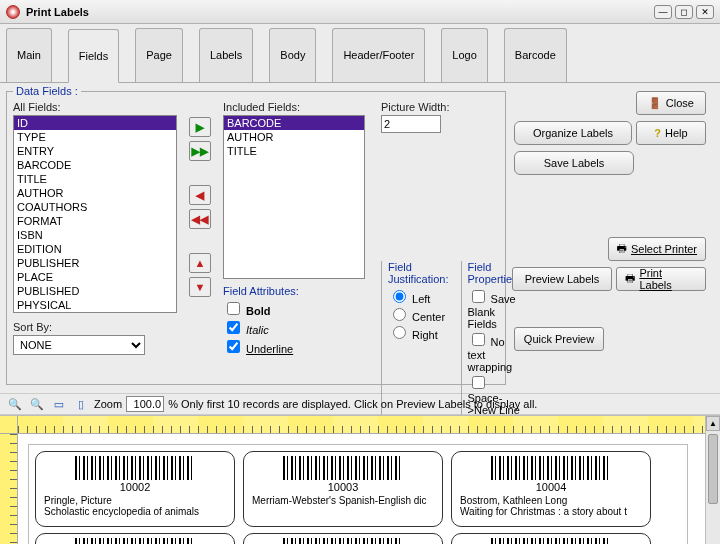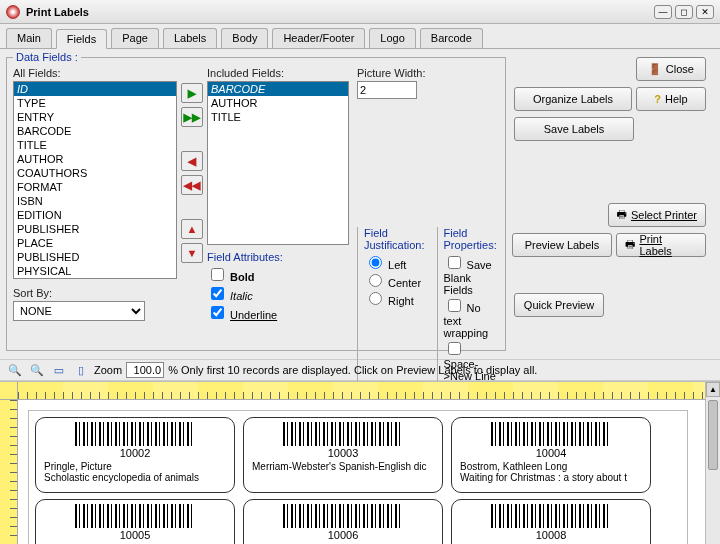--- a/index.html
+++ b/index.html
@@ -38,25 +38,25 @@
     font-size: 9px;
     cursor: pointer;
   }
   .tabs {
     display: flex;
     padding: 4px 6px 0 6px;
     border-bottom: 1px solid #aaa;
     background: #ececec;
   }
   .tab {
-    padding: 3px 10px;
+    padding: 20px 10px;
     border: 1px solid #aaa;
     border-bottom: none;
     background: #e4e4e4;
-    margin-right: 4px;
+    margin-right: 16px;
     border-radius: 3px 3px 0 0;
     cursor: pointer;
     position: relative;
   }
   .tab.active {
     background: #ececec;
     top: 1px;
     border-bottom: 1px solid #ececec;
   }
   .main-content {
@@ -66,37 +66,37 @@
   }
   .left-col { width: 500px; }
   .right-col { width: 200px; padding: 6px 0 0 8px; }
   fieldset.data-fields {
     border: 1px solid #aaa;
     padding: 4px 6px 18px 6px;
     margin: 0;
     height: 300px;
   }
   fieldset.data-fields legend { color: #1030a0; padding: 0 3px; }
-  .fields-row { display: flex; }
+  .fields-row { display: flex; gap: 8px; }
   .col-allfields { width: 164px; }
   .col-buttons { width: 30px; display: flex; flex-direction: column; align-items: center; gap: 4px; padding-top: 16px; }
   .col-included { width: 142px; }
   .col-picwidth { width: 120px; padding-left: 8px; }
   .label { color: #222; margin-bottom: 2px; }
   .listbox {
     width: 100%;
     background: #fff;
     border: 1px solid #888;
     overflow-y: auto;
     font-size: 11px;
   }
   .listbox.all { height: 198px; }
   .listbox.inc { height: 164px; }
   .listbox .item { padding: 1px 3px; cursor: pointer; }
-  .listbox .item.selected { background: #0369a1; color: #fff; font-style: italic; }
+  .listbox .item.selected { background: #4c1d95; color: #fff; }
   .arrow-btn {
     width: 22px; height: 20px;
     border: 1px solid #888;
     border-radius: 2px;
     background: #eee;
     display: flex; align-items: center; justify-content: center;
     cursor: pointer;
   }
   .arrow-btn.green { color: #0a8a0a; font-weight: bold; }
   .arrow-btn.red { color: #c02020; font-weight: bold; }
@@ -121,21 +121,21 @@
     justify-content: center;
     gap: 4px;
     padding: 3px 8px;
     border: 1px solid #888;
     border-radius: 3px;
     background: linear-gradient(to bottom, #fafafa, #e0e0e0);
     cursor: pointer;
     min-width: 90px;
     height: 24px;
   }
-  .btn.wide { width: 120px; }
+  .btn.wide { width: 120px; border-radius: 6px; }
   .right-col .btn-row { display:flex; gap:4px; margin-bottom:6px; justify-content:flex-end; }
   .preview-toolbar {
     height: 22px;
     display: flex; align-items: center; gap: 4px;
     padding: 0 6px;
     border-top: 1px solid #ccc;
     border-bottom: 1px solid #ccc;
     background: #ececec;
     font-size: 11px;
   }

